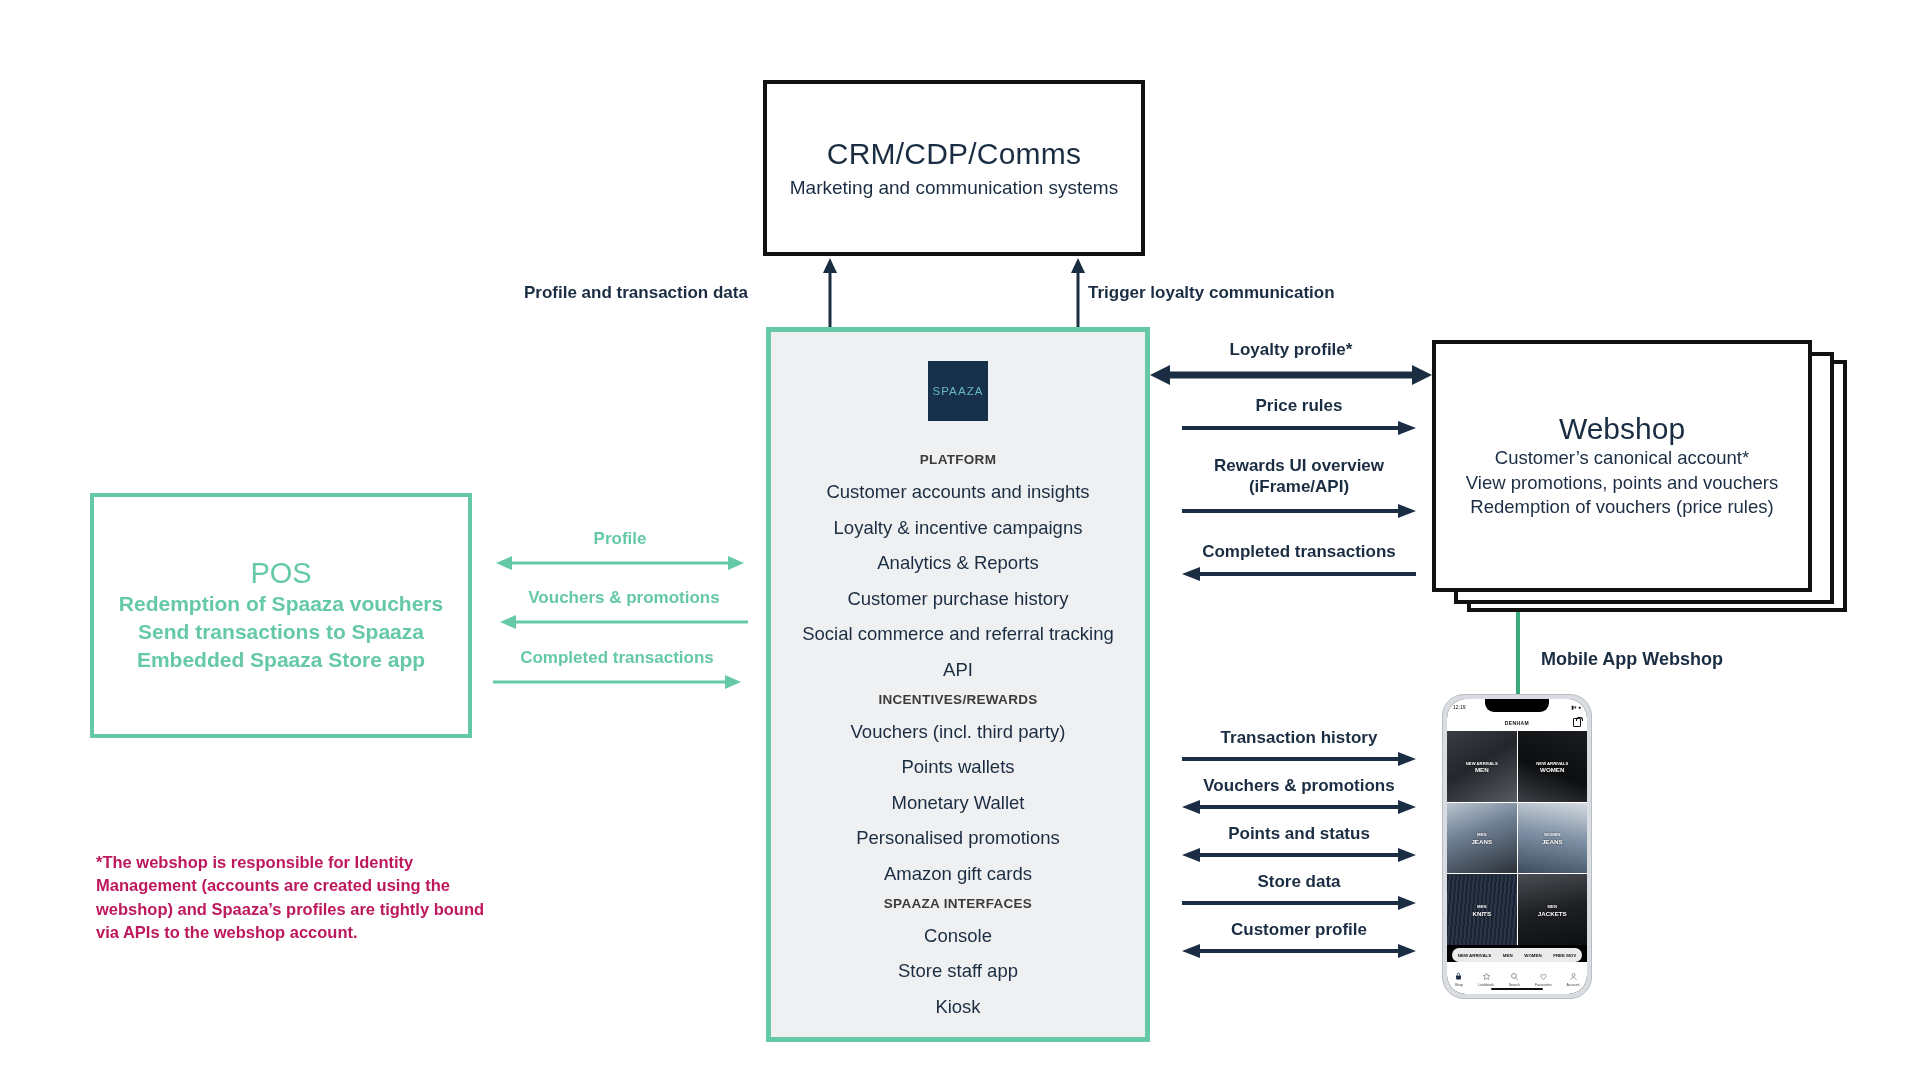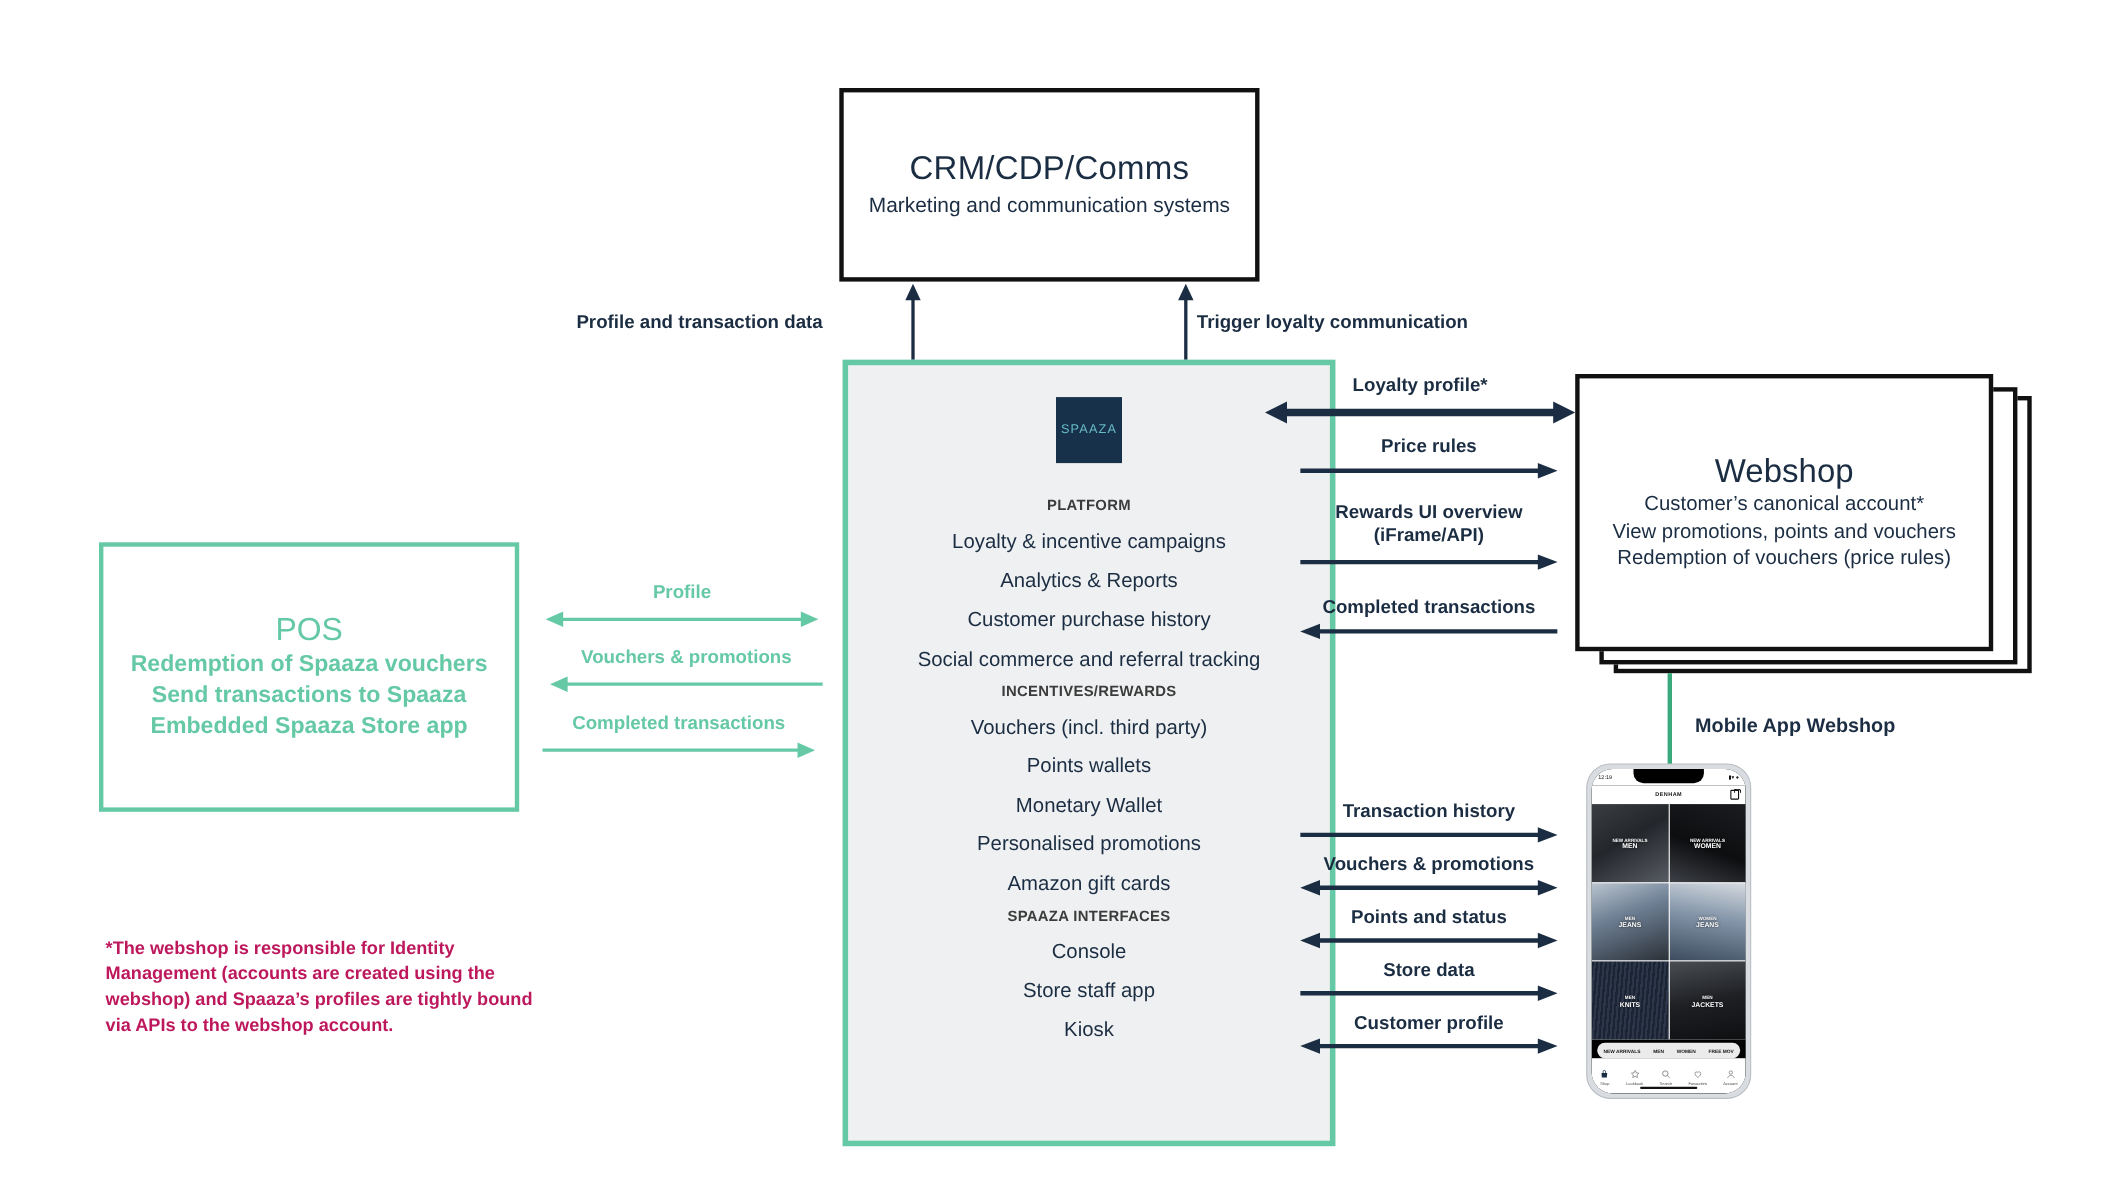--- a/index.html
+++ b/index.html
@@ -18,21 +18,21 @@
   #crm-box {
     position: absolute; left: 763px; top: 80px; width: 382px; height: 176px;
     border: 4px solid #111111; background: #ffffff;
     display: flex; flex-direction: column; align-items: center; justify-content: center;
   }
   #crm-title { font-size: 30px; color: #1b2d42; font-weight: 400; letter-spacing: .2px; line-height: 1.15; text-align: center; }
   #crm-sub   { font-size: 19px; color: #1b2d42; font-weight: 400; margin-top: 5px; }
 
   
   #platform-box {
-    position: absolute; left: 766px; top: 327px; width: 448px; height: 715px;
+    position: absolute; left: 766px; top: 327px; width: 384px; height: 715px;
     border: 5px solid #65c9a6; background: #eff0f1;
     display: flex; flex-direction: column; align-items: center;
   }
   #spaaza-logo {
     width: 60px; height: 60px; background: #17314a; margin-top: 29px;
     display: flex; align-items: center; justify-content: center;
   }
   #spaaza-logo span { color: #67b9c4; font-size: 11.5px; letter-spacing: 1.1px; font-weight: 500; }
   .plat-list { margin-top: 27px; width: 100%; text-align: center; }
   .plat-head {
@@ -180,24 +180,26 @@
   </div>
   <div class="v-label" style="left:1088px; top:283px;">Trigger loyalty communication</div>
 
   <div id="platform-box">
     <div id="spaaza-logo">
       <span>SPAAZA</span>
     </div>
 
     <div class="plat-list">
       <div class="plat-head allcaps">PLATFORM</div>
+      <div class="plat-item">Customer accounts and insights</div>
       <div class="plat-item">Loyalty &amp; incentive campaigns</div>
       <div class="plat-item">Analytics &amp; Reports</div>
       <div class="plat-item">Customer purchase history</div>
       <div class="plat-item">Social commerce and referral tracking</div>
+      <div class="plat-item">API</div>
     </div>
 
     <div class="plat-list" style="margin-top:0;">
       <div class="plat-head allcaps">INCENTIVES/REWARDS</div>
       <div class="plat-item">Vouchers (incl. third party)</div>
       <div class="plat-item">Points wallets</div>
       <div class="plat-item">Monetary Wallet</div>
       <div class="plat-item">Personalised promotions</div>
       <div class="plat-item">Amazon gift cards</div>
     </div>

